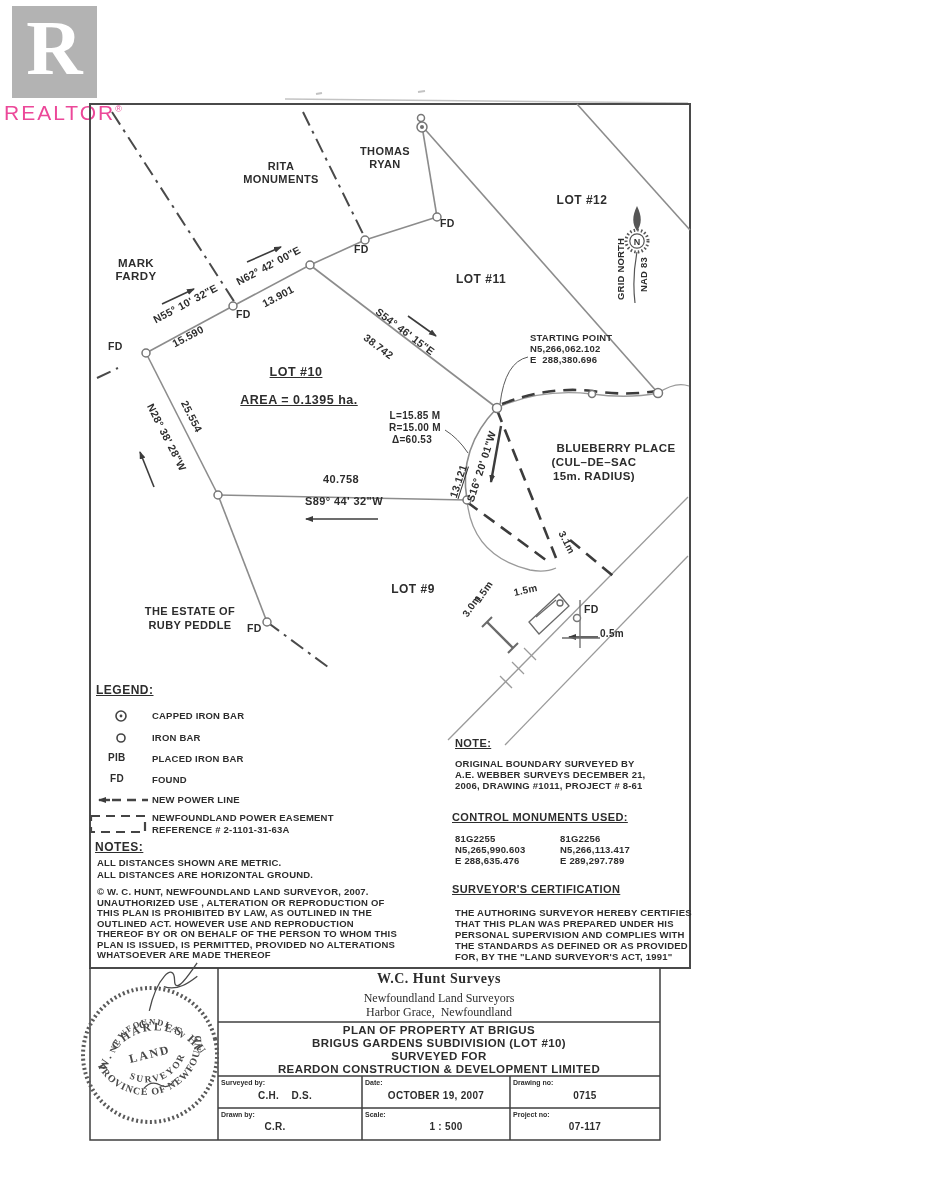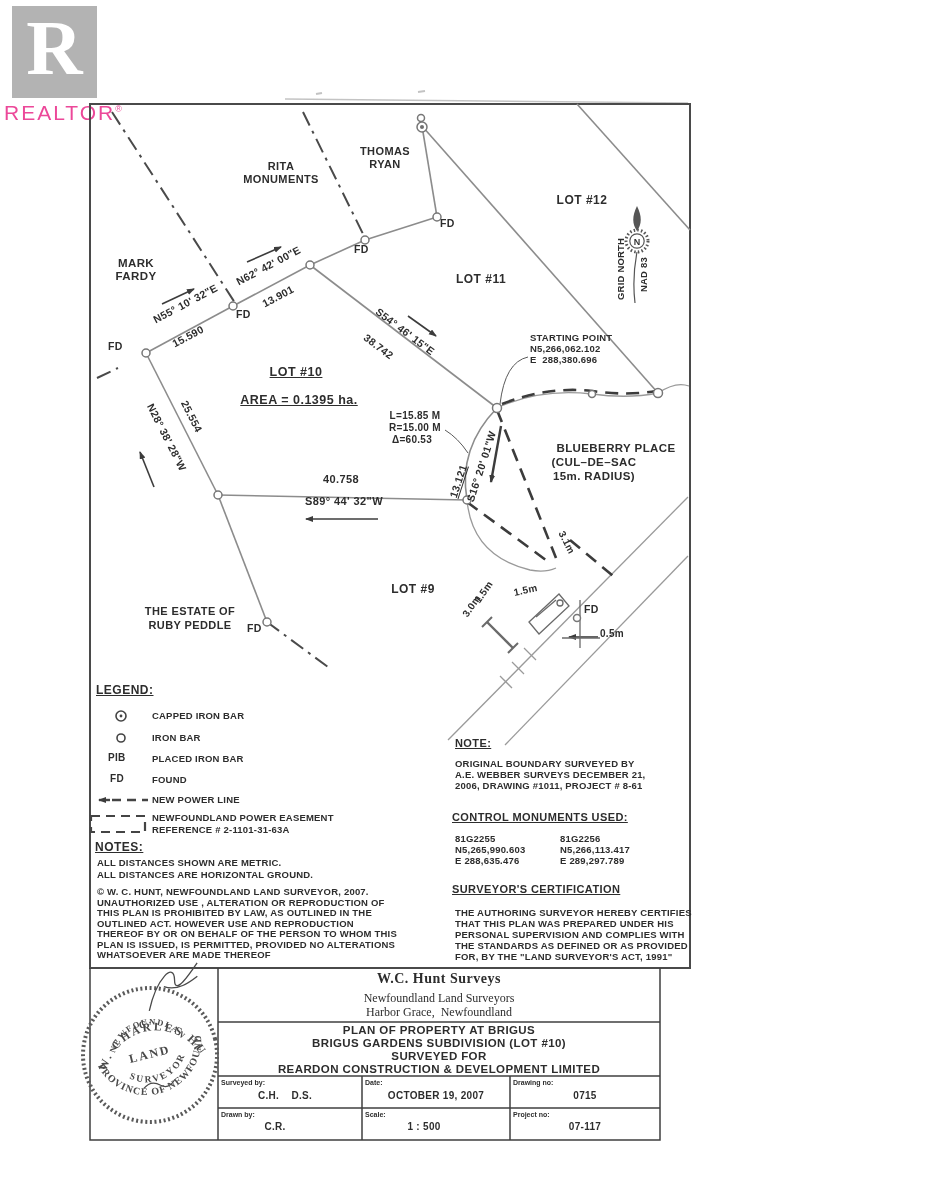--- a/index.html
+++ b/index.html
@@ -295,17 +295,17 @@
 
   <div class="lbl fs7" style="left:221px;top:1079px;">Surveyed by:</div>
   <div class="lbl fs10 c" style="left:285px;top:1091px;">C.H. &nbsp;&nbsp; D.S.</div>
   <div class="lbl fs7" style="left:365px;top:1079px;">Date:</div>
   <div class="lbl fs10 c" style="left:436px;top:1091px;">OCTOBER 19, 2007</div>
   <div class="lbl fs7" style="left:513px;top:1079px;">Drawing no:</div>
   <div class="lbl fs10 c" style="left:585px;top:1091px;">0715</div>
   <div class="lbl fs7" style="left:221px;top:1111px;">Drawn by:</div>
   <div class="lbl fs10 c" style="left:275px;top:1122px;">C.R.</div>
   <div class="lbl fs7" style="left:365px;top:1111px;">Scale:</div>
-  <div class="lbl fs10 c" style="left:424px;top:1122px;">1 : 500</div>
+  <div class="lbl fs10 c" style="left:446px;top:1122px;">1 : 500</div>
   <div class="lbl fs7" style="left:513px;top:1111px;">Project no:</div>
   <div class="lbl fs10 c" style="left:585px;top:1122px;">07-117</div>
 
 </div>
 
 </body></html>

